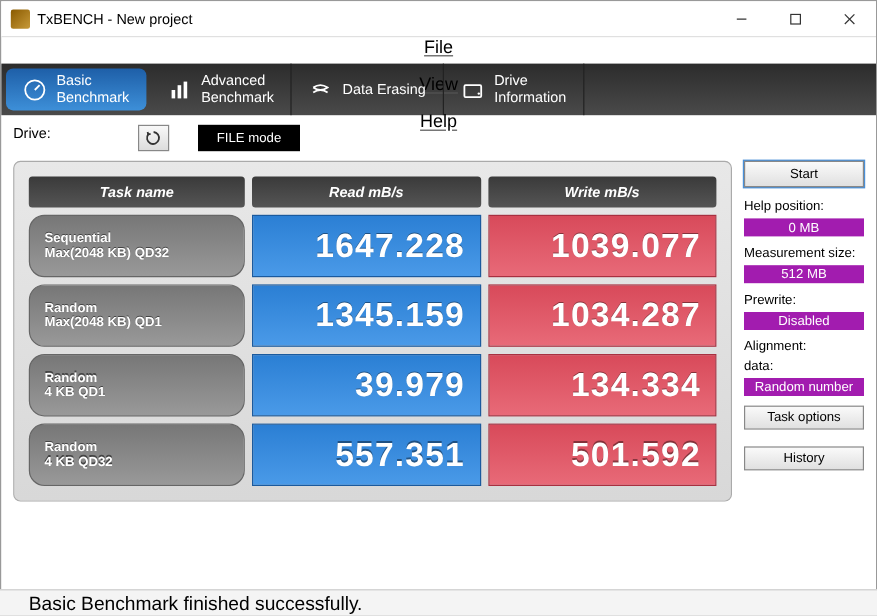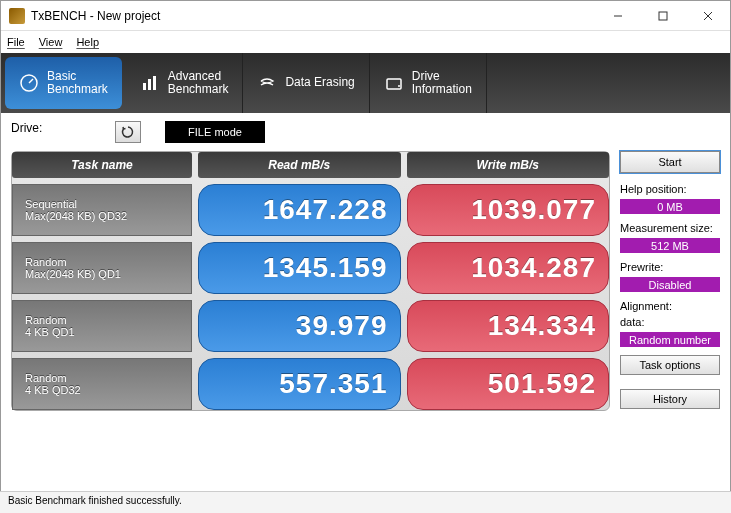--- a/index.html
+++ b/index.html
@@ -5,57 +5,57 @@
 * { box-sizing: border-box; margin: 0; padding: 0; font-family: "Segoe UI", Tahoma, sans-serif; }
 body { background: #fff; width: 731px; height: 513px; overflow: hidden; border: 1px solid #999; }
 
 .titlebar { height: 30px; display: flex; align-items: center; padding: 0 0 0 8px; background: #fff; border-bottom: 1px solid #e0e0e0; }
 .titlebar .appicon { width: 16px; height: 16px; background: linear-gradient(135deg,#8a5a00,#c79a3a); border-radius: 2px; margin-right: 6px; }
 .titlebar .title { font-size: 12px; flex: 1; }
 .titlebar .winbtns { display: flex; }
 .titlebar .winbtn { width: 45px; height: 30px; display: flex; align-items: center; justify-content: center; font-size: 13px; }
 .titlebar .winbtn svg { stroke: #333; }
 
-.menubar { height: 22px; display: flex; align-items: center; padding: 0 6px; font-size: 11px; gap: 14px; }
+.menubar { height: 22px; display: flex; align-items: center; padding: 0 6px; font-size: 15px; gap: 14px; flex-direction: column; }
 .menubar span { text-decoration: underline; text-decoration-color: #555; text-underline-offset: 2px; }
 
-.tabstrip { height: 60px; background: linear-gradient(#2c2c2c,#4a4a4a); display: flex; align-items: stretch; }
+.tabstrip { height: 43px; background: linear-gradient(#2c2c2c,#4a4a4a); display: flex; align-items: stretch; }
 .tab { display: flex; align-items: center; color: #fff; font-size: 12px; padding: 0 14px; gap: 8px; border-right: 1px solid #222; cursor: pointer; }
 .tab.active { background: linear-gradient(#1e5fa8,#3d8fd8); border-radius: 6px; margin: 4px; border-right: none; }
 .tab .icon { width: 20px; height: 20px; display: flex; align-items: center; justify-content: center; }
 .tab .label { line-height: 1.1; }
 
 .driverow { display: flex; align-items: flex-start; padding: 8px 10px; gap: 24px; font-size: 12px; }
 .driverow .lbl { width: 80px; }
 .driverow .combo { flex: 1; height: 22px; background: linear-gradient(#fff,#eee); border: 1px solid #888; display: flex; align-items: center; padding: 0 6px; font-size: 11px; position: relative; }
 .driverow .combo .chev { position: absolute; right: 4px; }
 .driverow .hddicon { width: 16px; height: 12px; background: #4aa3d8; border: 1px solid #357; margin-right: 6px; display: inline-block; }
 .driverow .refresh { width: 26px; height: 22px; background: linear-gradient(#f8f8f8,#ddd); border: 1px solid #888; display: flex; align-items: center; justify-content: center; }
-.filemode { width: 100px; height: 22px; background: #000; color: #fff; font-size: 11px; display: flex; align-items: center; justify-content: center; }
+.filemode { width: 85px; height: 22px; background: #000; color: #fff; font-size: 11px; display: flex; align-items: center; justify-content: center; }
 
 .mainrow { display: flex; padding: 0 10px; gap: 10px; }
-.benchpanel { flex: 1; background: linear-gradient(#e8e8e8,#d8d8d8); border: 1px solid #aaa; border-radius: 6px; padding: 0; }
+.benchpanel { flex: 1; background: linear-gradient(#e8e8e8,#d8d8d8); border: 1px solid #aaa; border-radius: 6px; padding: 12px; }
 .headrow { display: flex; gap: 6px; margin-bottom: 6px; height: 26px; }
 .headcell { background: linear-gradient(#3a3a3a,#555); color: #fff; font-size: 12px; font-style: italic; font-weight: 600; display: flex; align-items: center; justify-content: center; border-radius: 3px; }
 .headcell.task { flex: 0 0 180px; }
 .headcell.val { flex: 1; }
 
 .datarow { display: flex; gap: 6px; margin-bottom: 6px; height: 52px; }
-.taskcell { flex: 0 0 180px; background: linear-gradient(#777,#999); border: 1px solid #666; border-radius: 0; color: #fff; font-size: 11px; font-weight: 400; display: flex; flex-direction: column; justify-content: center; padding-left: 12px; text-shadow: 0 -1px 0 #444; }
-.valcell { flex: 1; border-radius: 16px; color: #fff; font-size: 28px; font-weight: 700; display: flex; align-items: center; justify-content: flex-end; padding-right: 12px; text-shadow: 0 -1px 0 rgba(0,0,0,.4); letter-spacing: 1px; font-family: Arial, sans-serif; }
+.taskcell { flex: 0 0 180px; background: linear-gradient(#777,#999); border: 1px solid #666; border-radius: 13px; color: #fff; font-size: 11px; font-weight: 700; display: flex; flex-direction: column; justify-content: center; padding-left: 12px; text-shadow: 0 -1px 0 #444; }
+.valcell { flex: 1; border-radius: 0; color: #fff; font-size: 28px; font-weight: 700; display: flex; align-items: center; justify-content: flex-end; padding-right: 12px; text-shadow: 0 -1px 0 rgba(0,0,0,.4); letter-spacing: 1px; font-family: Arial, sans-serif; }
 .valcell.read { background: linear-gradient(#2b7fd4,#4a9ae8); border: 1px solid #1a5a9e; }
 .valcell.write { background: linear-gradient(#d84a5a,#e86a78); border: 1px solid #a83040; }
 
 .sidepanel { width: 100px; display: flex; flex-direction: column; gap: 4px; font-size: 11px; }
 .startbtn { height: 22px; background: linear-gradient(#fafafa,#e0e0e0); border: 1px solid #888; display: flex; align-items: center; justify-content: center; margin-bottom: 6px; box-shadow: 0 0 0 1px #4a90d8; }
 .sidelabel { font-size: 11px; }
 .sideval { height: 15px; background: #a21caf; color: #fff; display: flex; align-items: center; justify-content: center; margin-bottom: 4px; }
 .sidebtn { height: 20px; background: linear-gradient(#fafafa,#e0e0e0); border: 1px solid #888; display: flex; align-items: center; justify-content: center; }
 
-.statusbar { position: absolute; bottom: 0; left: 0; right: 0; height: 22px; border-top: 1px solid #ccc; font-size: 10px; padding: 3px 8px; background: #f4f4f4; }
+.statusbar { position: absolute; bottom: 0; left: 0; right: 0; height: 22px; border-top: 1px solid #ccc; font-size: 16px; padding: 3px 24px; background: #f4f4f4; }
 </style>
 </head>
 <body>
 
 <div class="titlebar">
   <div class="appicon"></div>
   <div class="title">TxBENCH - New project</div>
   <div class="winbtns">
     <div class="winbtn">
         <svg width="10" height="10">

